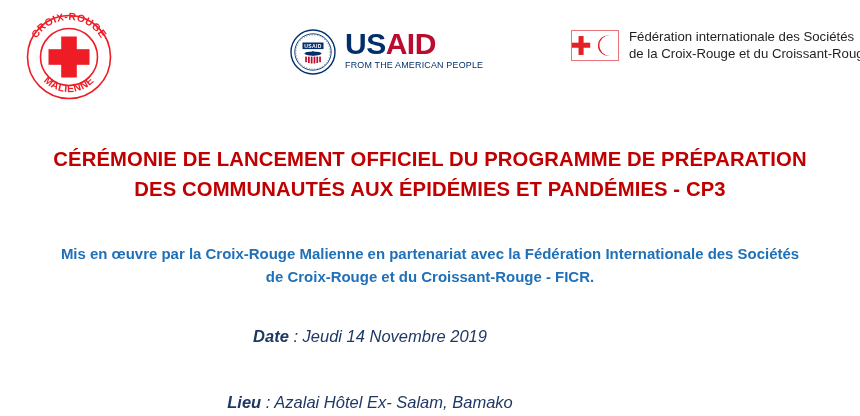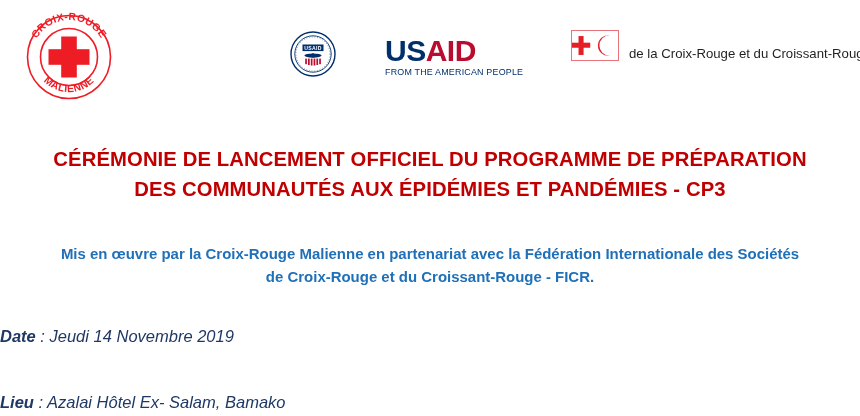--- a/index.html
+++ b/index.html
@@ -35,22 +35,21 @@
   }
   .crm-logo svg { display: block; }
 
   
   .usaid-logo {
     position: absolute;
     left: 290px;
     top: 29px;
     height: 48px;
     display: flex;
-    align-items: flex-end;
-    gap: 40px;
+    align-items: flex-start;
   }
   .usaid-seal { width: 46px; height: 46px; display:block; }
   .usaid-word {
     margin-left: 9px;
     line-height: 1;
   }
   .usaid-word .big {
     font-family: "Liberation Sans", sans-serif;
     font-weight: bold;
     font-size: 30px;
@@ -128,20 +127,21 @@
     transform: scaleX(0.985);
     transform-origin: center top;
   }
   .subtitle-block .sline { display: block; white-space: nowrap; }
 
   
   .detail-line {
     position: absolute;
     left: 0;
     width: 740px;
+    text-align: center;
     color: #1F3864;
     font-family: "Liberation Sans", sans-serif;
     font-style: italic;
     font-size: 16.5px;
     line-height: 20px;
     white-space: nowrap;
   }
   .detail-line .lbl { font-weight: bold; }
   .detail-line .val { font-weight: normal; }
   #date-line { top: 326px; }
@@ -203,21 +203,21 @@
 
   <div class="ifrc-logo">
     <svg class="ifrc-mark" viewBox="0 0 48 31" aria-hidden="true">
       <g fill="#E41F26">
         <rect x="6.4" y="5.4" width="5.4" height="20.2"></rect>
         <rect x="-0.7" y="12.5" width="19.6" height="5.4"></rect>
       </g>
       <path d="M 39.6,4.6 A 11,11 0 1 0 39.6,26.4 A 8.6,8.6 0 1 1 39.6,4.6 Z" fill="#E41F26"></path>
     </svg>
     <span class="ifrc-text">
-      <br>
+      <span>Fédération internationale des Sociétés</span><br>
       <span>de la Croix-Rouge et du Croissant-Rouge</span>
     </span>
   </div>
 
 </div>
 
 <div class="title-block">
   <span class="tline">CÉRÉMONIE DE LANCEMENT OFFICIEL DU PROGRAMME DE PRÉPARATION</span>
   <span class="tline">DES COMMUNAUTÉS AUX ÉPIDÉMIES ET PANDÉMIES - CP3</span>
 </div>

